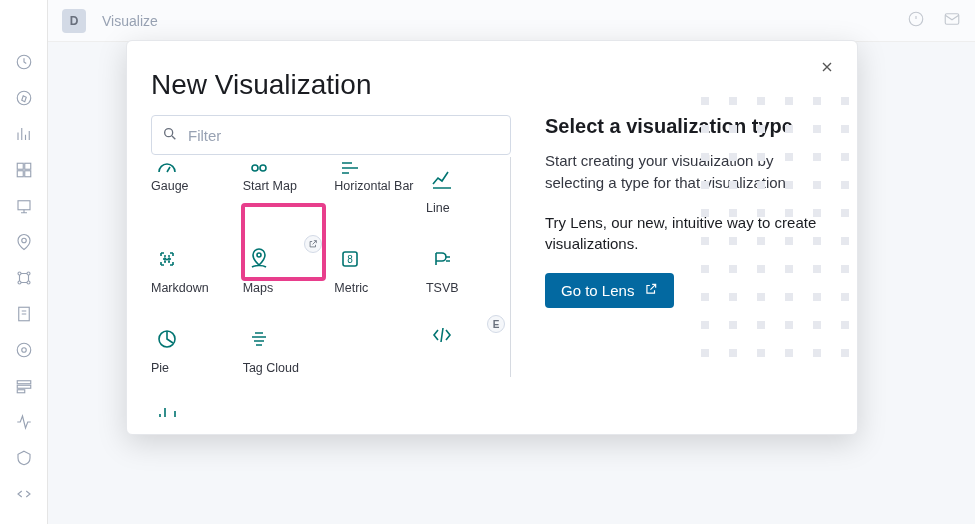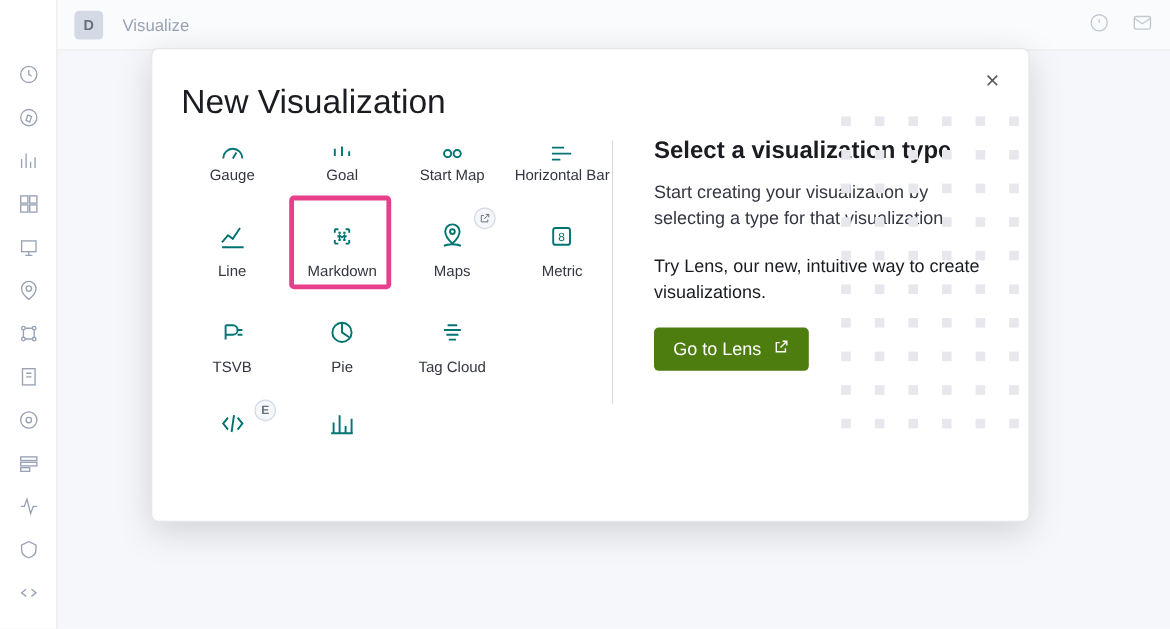--- a/index.html
+++ b/index.html
@@ -131,21 +131,21 @@
     overflow: hidden;
   }
   .viz-grid {
     display: grid;
     grid-template-columns: repeat(4, 85px);
     justify-content: space-between;
     row-gap: 22px;
     padding-top: 0;
   }
   .viz-item {
-    display:flex; flex-direction:column; align-items:center; justify-content:flex-start;
+    display:flex; flex-direction:column; justify-content:flex-start;
     gap:6px;
     cursor:pointer;
     position:relative;
     padding-top:6px;
   }
   .viz-icon { color:#007471; width:32px; height:32px; display:flex; align-items:center; justify-content:center; }
   .viz-icon.smallrow { height:18px; }
   .viz-icon svg { width:24px;height:24px; stroke:currentColor; fill:none; stroke-width:1.6; }
   .viz-label { font-size:12.5px; color:#343741; }
   .row0 .viz-icon { height:10px; }
@@ -180,21 +180,21 @@
   .right-desc {
     font-size:15px; color:#343741; line-height:1.45;
     margin-bottom:18px;
   }
   .right-try {
     font-size:15px; font-weight:400; color:#1a1c21; line-height:1.45;
     margin-bottom:18px;
   }
   .lens-btn {
     display:inline-flex; align-items:center; gap:10px;
-    background:#4d7c0f; color:#fff;
+    background:#0369a1; color:#fff;
     border:none; border-radius:4px;
     padding:9px 16px; font-size:15px; font-weight:500;
     cursor:pointer;
   }
   .lens-btn svg { width:14px;height:14px; stroke:#fff; fill:none; stroke-width:2;}
   .dots {
     position:absolute; right:-18px; top:-18px;
     display:grid; grid-template-columns:repeat(6,10px); grid-auto-rows:10px;
     gap:18px 18px;
   }
@@ -318,39 +318,38 @@
 <div class="modal-backdrop">
   <div class="modal">
     <div class="modal-close">
       <svg viewBox="0 0 24 24">
           <path d="M6 6l12 12M18 6L6 18"></path>
         </svg>
     </div>
     <div class="modal-title">New Visualization</div>
     <div class="modal-body">
       <div class="left-col">
+        <div class="filter-box">
+          <span><svg viewBox="0 0 24 24">
+                <circle cx="10" cy="10" r="6"></circle>
+                <path d="M20 20l-5-5"></path>
+              </svg></span>
+          <input placeholder="Filter" style="">
+        </div>
         <div class="viz-grid-wrap">
           <div class="viz-grid">
 
             <div class="viz-item row0">
               <div class="viz-icon smallrow">
                   <svg viewBox="0 0 24 24">
                     <path d="M4 16a8 8 0 0116 0"></path>
                     <path d="M12 16l3-5"></path>
                   </svg>
                 </div>
               <div class="viz-label">Gauge</div>
-            </div>
-            <div class="viz-item row0">
-              <div class="viz-icon smallrow">
-                  <svg viewBox="0 0 24 24">
-                    <path d="M6 8v6M12 6v8M18 10v4"></path>
-                  </svg>
-                </div>
-              <div class="viz-label">Goal</div>
             </div>
             <div class="viz-item row0">
               <div class="viz-icon smallrow">
                   <svg viewBox="0 0 24 24">
                     <circle cx="8" cy="12" r="3"></circle>
                     <circle cx="16" cy="12" r="3"></circle>
                   </svg>
                 </div>
               <div class="viz-label">Start Map</div>
             </div>

